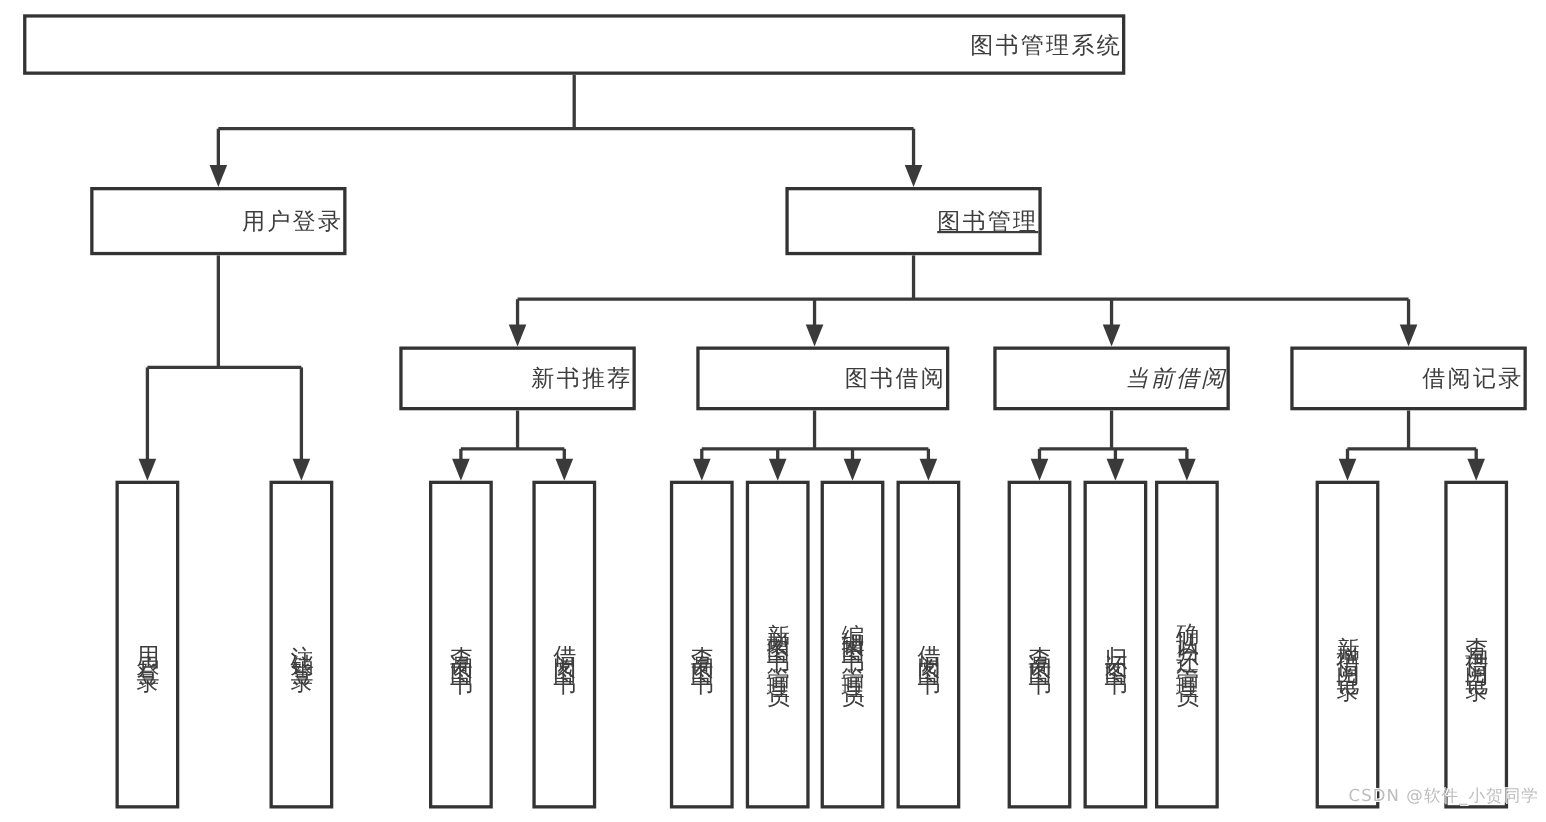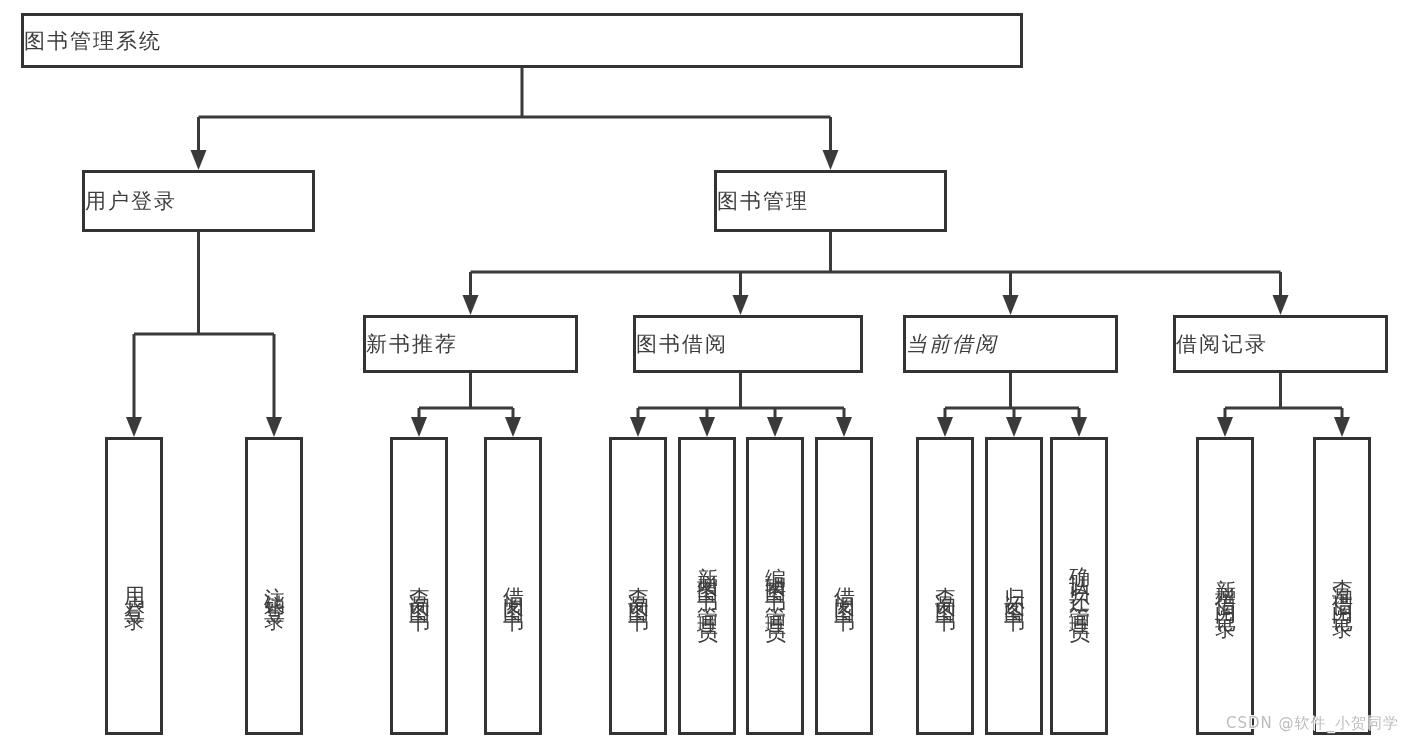--- a/index.html
+++ b/index.html
@@ -24,21 +24,21 @@
     width: 1405px; height: 747px;
     z-index: 0;
     pointer-events: none;
   }
   .node {
     position: absolute;
     background: #fff;
     border: 3px solid var(--border);
     display: flex;
     align-items: center;
-    justify-content: flex-start;
+    justify-content: flex-end;
     font-size: 21px;
     letter-spacing: 2px;
     z-index: 1;
     white-space: nowrap;
   }
   .leaf {
     position: absolute;
     top: 437px;
     width: 58px;
     height: 298px;
@@ -123,21 +123,21 @@
     </g>
 </svg>
 
 <div class="node" style="left:21px; top:13px; width:1002px; height:55px;">
   <span>图书管理系统</span>
 </div>
 
 <div class="node" style="left:82px; top:170px; width:233px; height:62px;">
   <span>用户登录</span>
 </div>
-<div class="node" style="left:714px; top:170px; width:233px; height:62px;">
+<div class="node" style="left:714px; top:170px; width:233px; height:62px;text-decoration:underline;">
   <span>图书管理</span>
 </div>
 
 <div class="node" style="left:363px; top:315px; width:215px; height:58px;">
   <span>新书推荐</span>
 </div>
 <div class="node" style="left:633px; top:315px; width:230px; height:58px;">
   <span>图书借阅</span>
 </div>
 <div class="node" style="left:903px; top:315px; width:215px; height:58px;font-style:italic;">

